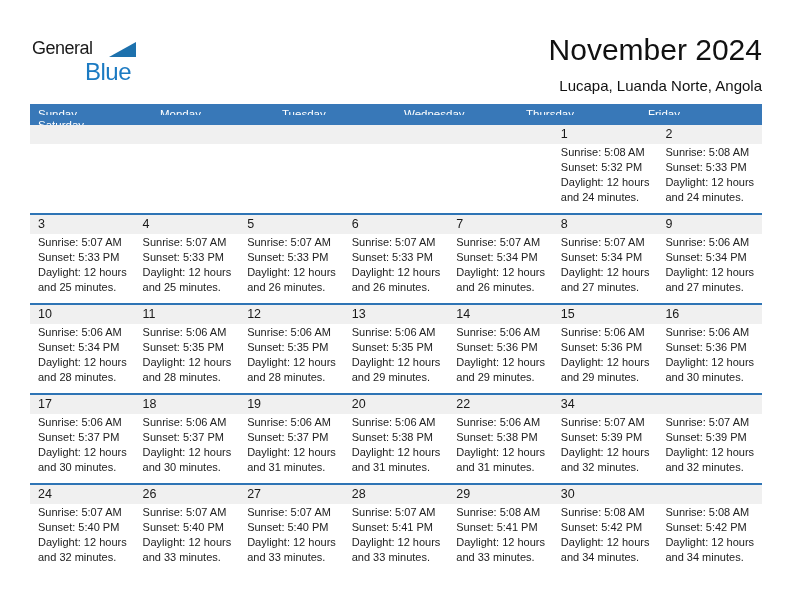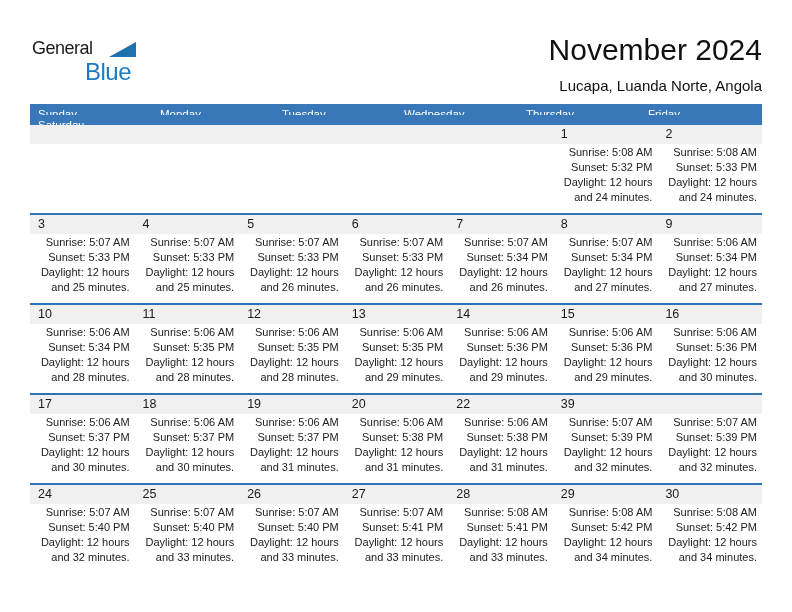--- a/index.html
+++ b/index.html
@@ -82,21 +82,20 @@
     display: grid;
     grid-template-columns: repeat(7, 1fr);
     height: 69px;
     background: #ffffff;
   }
   .day-cell {
     padding: 1px 5px 0 8px;
     font-size: 11px;
     line-height: 15px;
     color: #222222;
-    text-align: right;
   }
   .day-cell div { white-space: normal; }
 </style>
 </head>
 <body>
 
 <div class="logo">
   <span class="logo-general">General</span>
   <span class="logo-triangle"></span>
   <span class="logo-blue">Blue</span>
@@ -240,21 +239,21 @@
           </div>
         </div>
       </div>
       <div class="week-row">
         <div class="date-strip">
           <div class="date-number">17</div>
           <div class="date-number">18</div>
           <div class="date-number">19</div>
           <div class="date-number">20</div>
           <div class="date-number">22</div>
-          <div class="date-number">39</div>
+          <div class="date-number">34</div>
         </div>
         <div class="week-body">
           <div class="day-cell">
             <div class="">Sunrise: 5:06 AM</div>
             <div class="">Sunset: 5:37 PM</div>
             <div class="">Daylight: 12 hours and 30 minutes.</div>
           </div>
           <div class="day-cell">
             <div class="">Sunrise: 5:06 AM</div>
             <div class="">Sunset: 5:37 PM</div>
@@ -283,21 +282,20 @@
           <div class="day-cell">
             <div class="">Sunrise: 5:07 AM</div>
             <div class="">Sunset: 5:39 PM</div>
             <div class="">Daylight: 12 hours and 32 minutes.</div>
           </div>
         </div>
       </div>
       <div class="week-row">
         <div class="date-strip">
           <div class="date-number">24</div>
-          <div class="date-number">25</div>
           <div class="date-number">26</div>
           <div class="date-number">27</div>
           <div class="date-number">28</div>
           <div class="date-number">29</div>
           <div class="date-number">30</div>
         </div>
         <div class="week-body">
           <div class="day-cell">
             <div class="">Sunrise: 5:07 AM</div>
             <div class="">Sunset: 5:40 PM</div>

